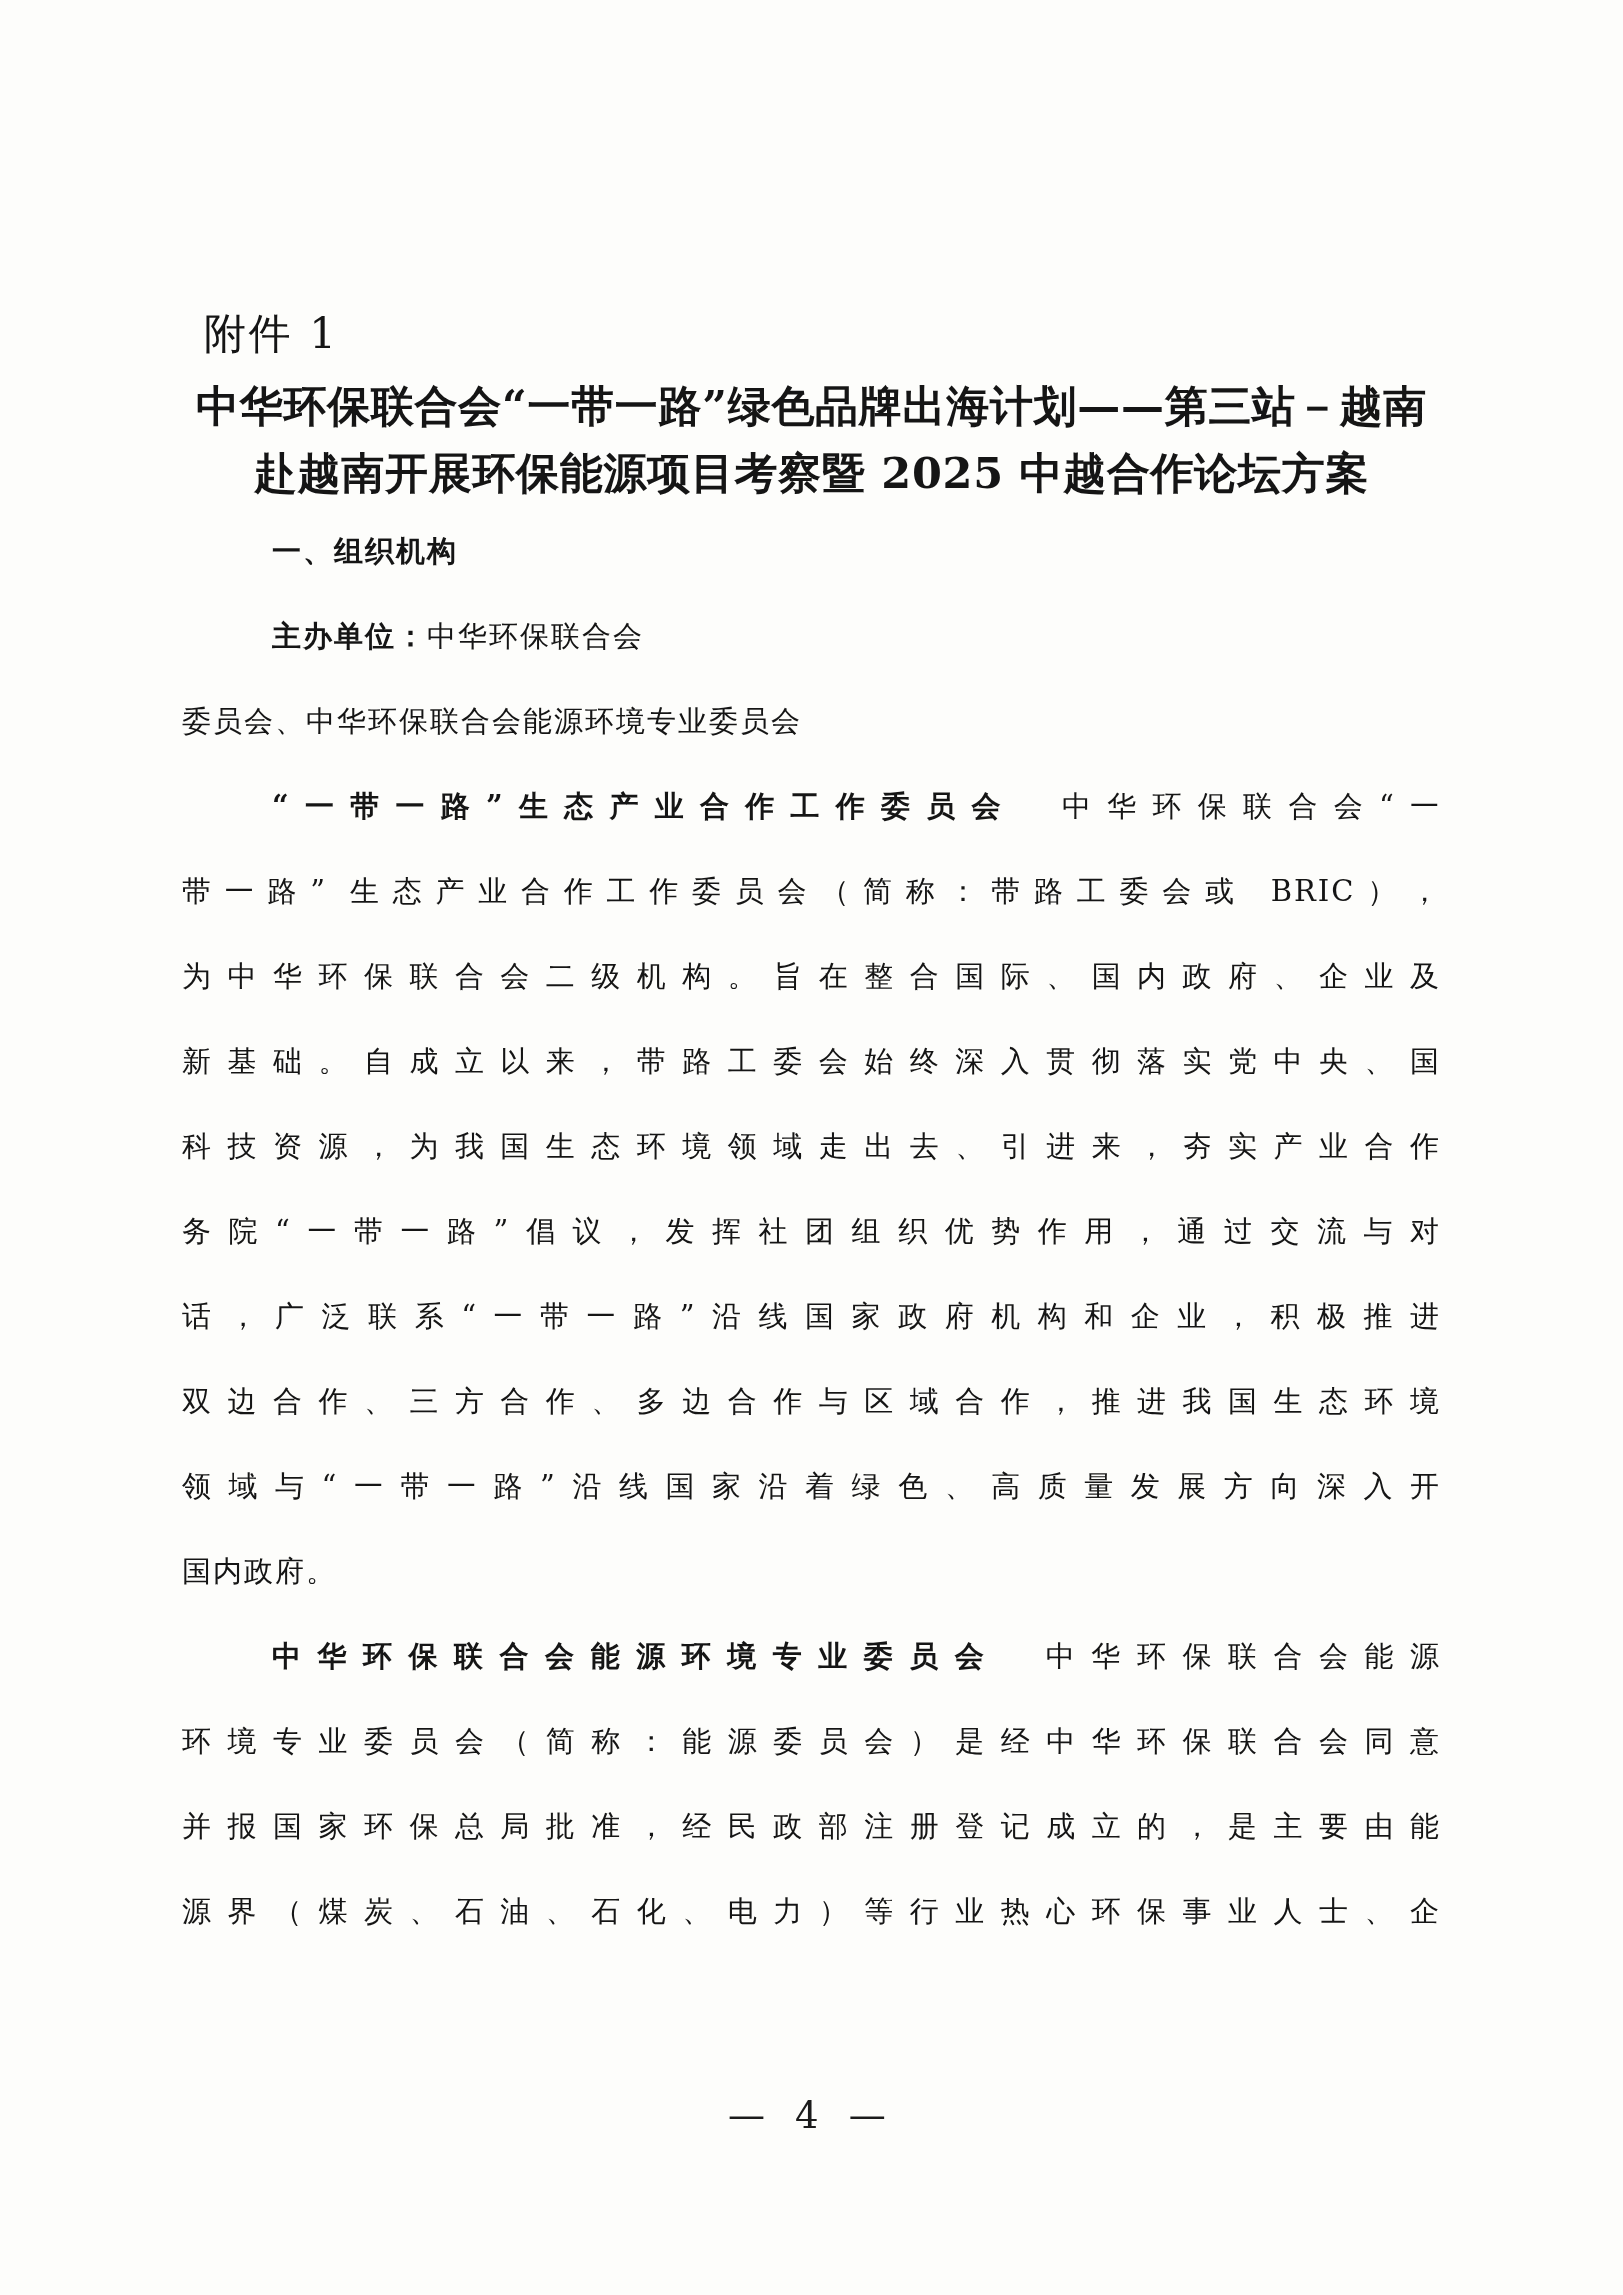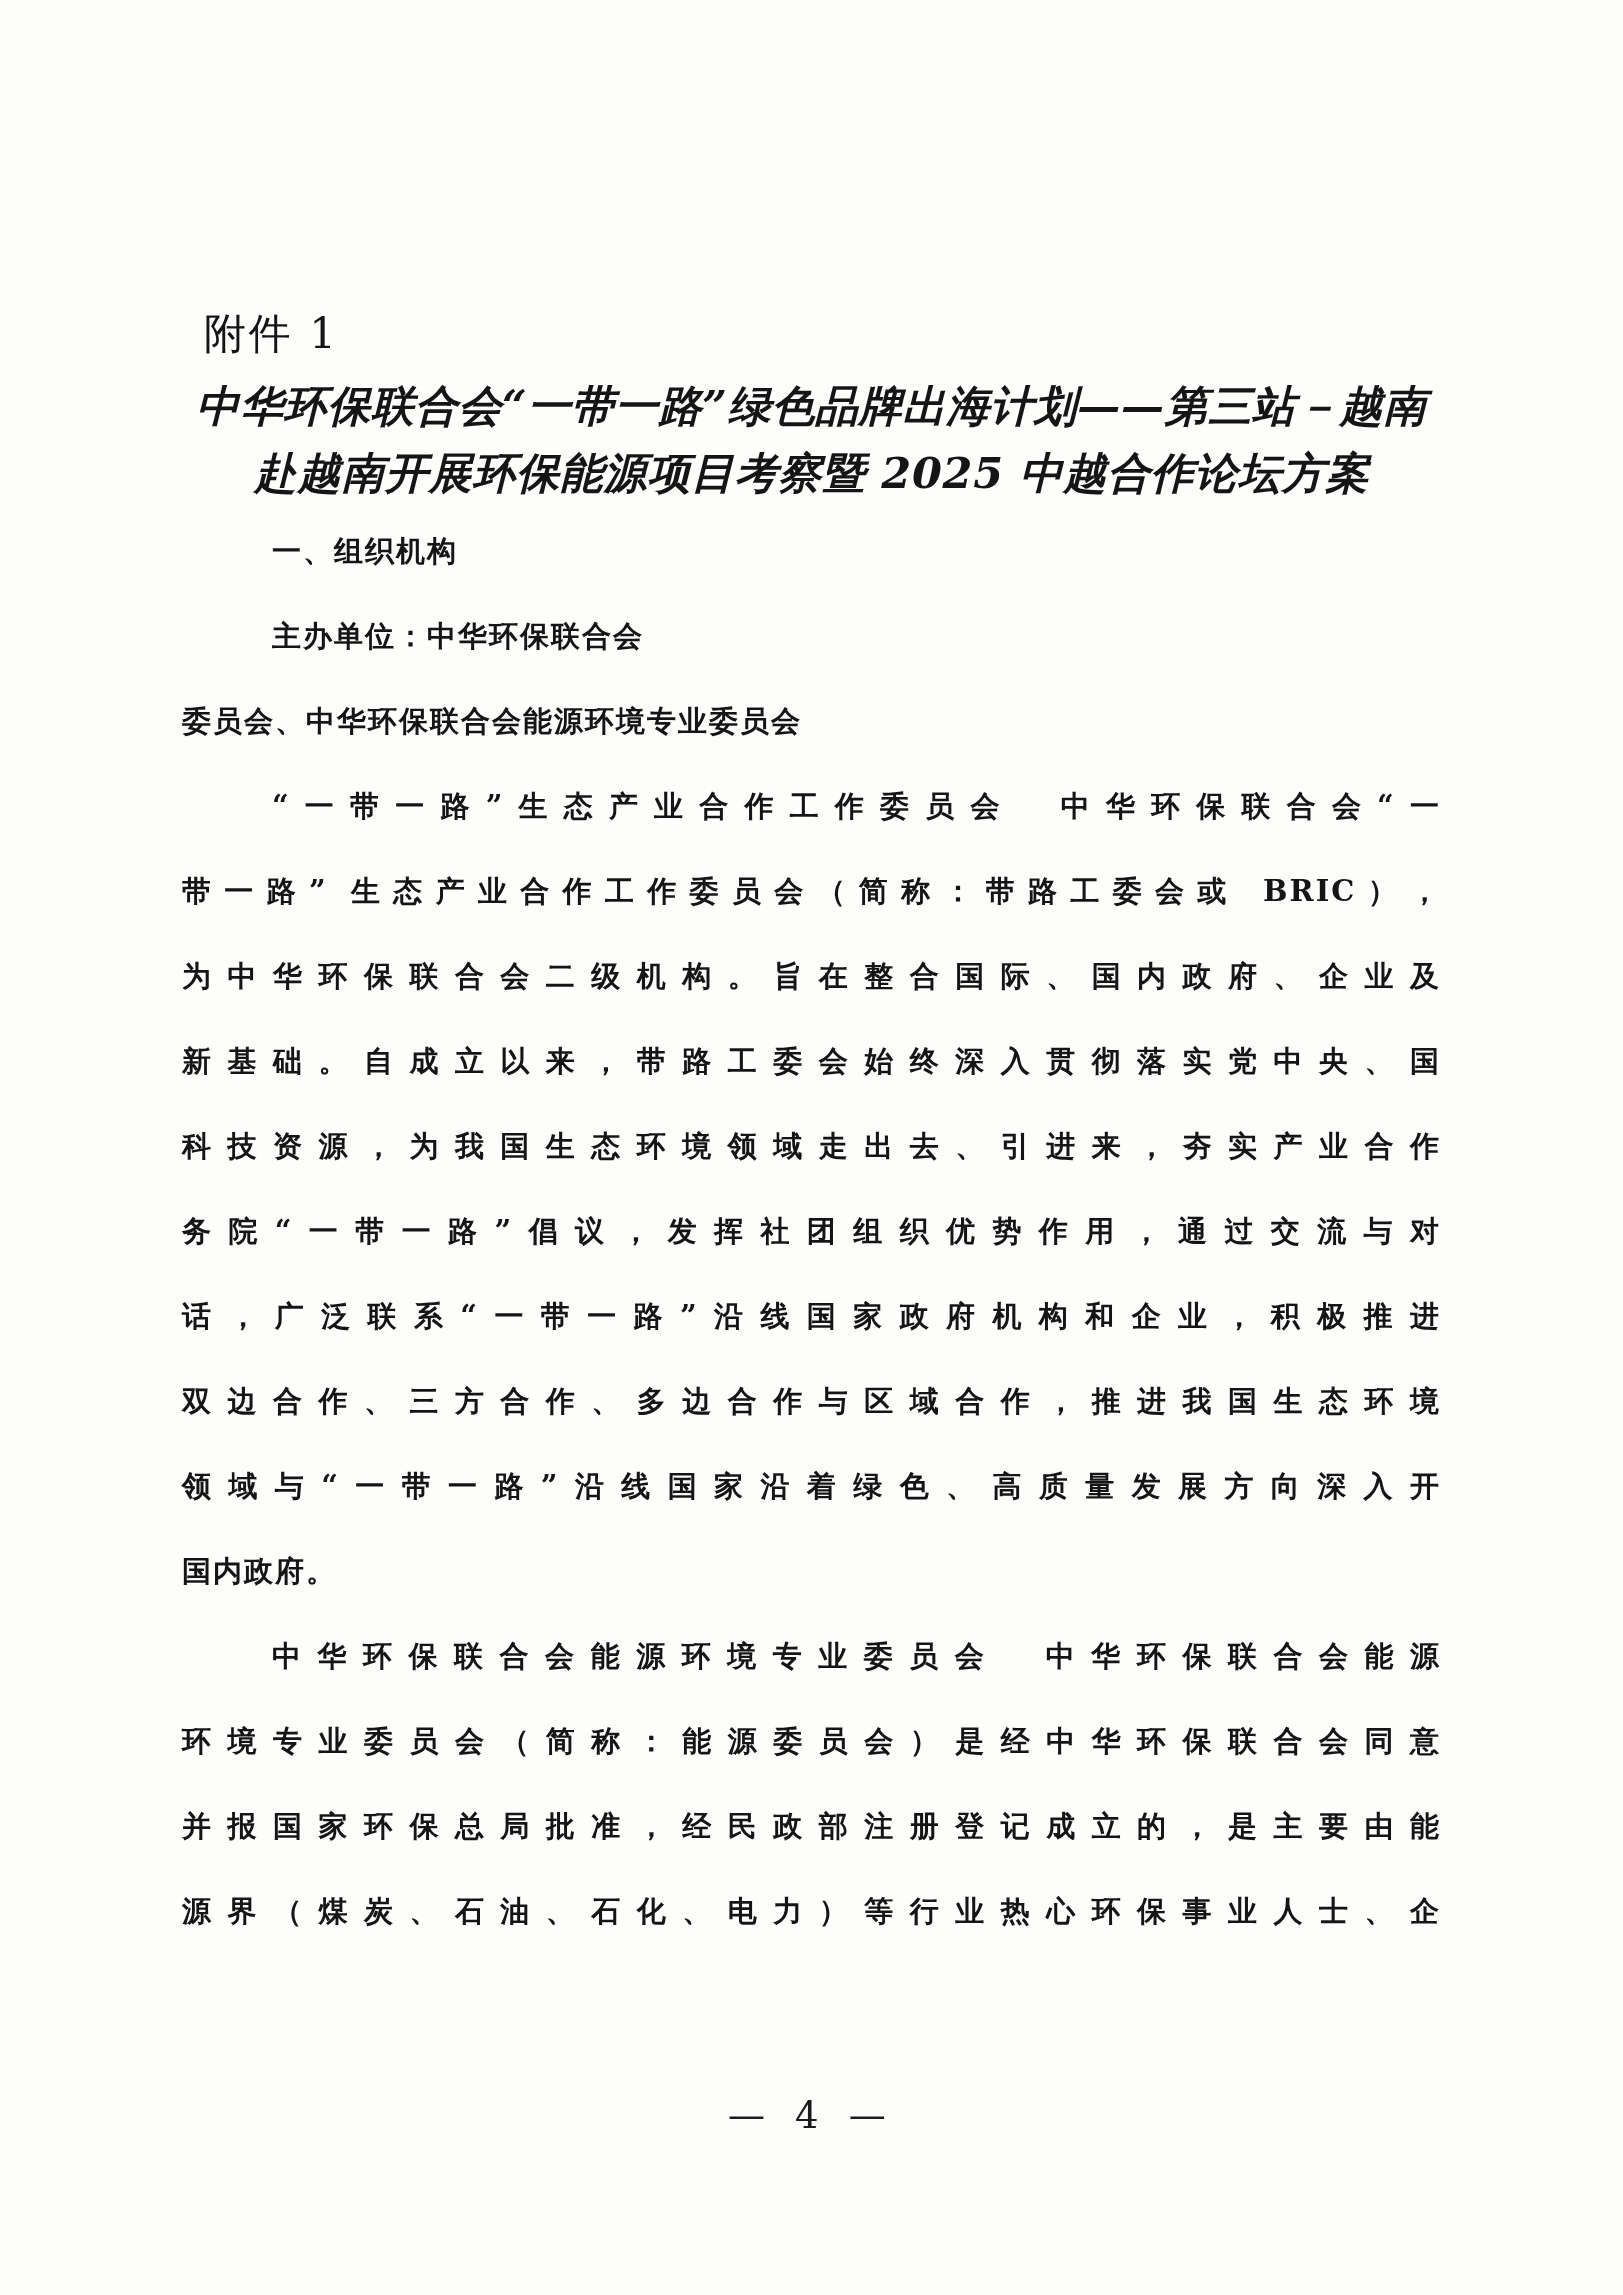--- a/index.html
+++ b/index.html
@@ -19,21 +19,20 @@
     letter-spacing:2.6px;
     white-space:nowrap;
   }
   .title-block{
     position:absolute;
     left:0;right:0;top:373px;
     text-align:center;
     font-weight:700;
     font-size:43px;
     line-height:67px;
-    font-style:italic;
   }
   .title-line{white-space:nowrap;letter-spacing:0.7px;}
   .doc-body{
     position:absolute;
     left:182px;top:509px;
     width:1259px;
     font-size:29px;
     line-height:85px;
   }
   .line{
@@ -41,21 +40,21 @@
     letter-spacing:2px;
     text-align:left;
     white-space:nowrap;
   }
   .line.j{
     text-align:justify;
     text-align-last:justify;
     white-space:normal;
   }
   .line.ind{text-indent:90px;}
-  .seg{display:inline;font-weight:bold;}
+  .seg{display:inline;}
   .seg.b{font-weight:700;}
   .footer{
     position:absolute;
     left:0;right:0;top:2092px;
     text-align:center;
     font-size:37px;
     line-height:48px;
     letter-spacing:9.2px;
     color:#1b1b1b;
   }

